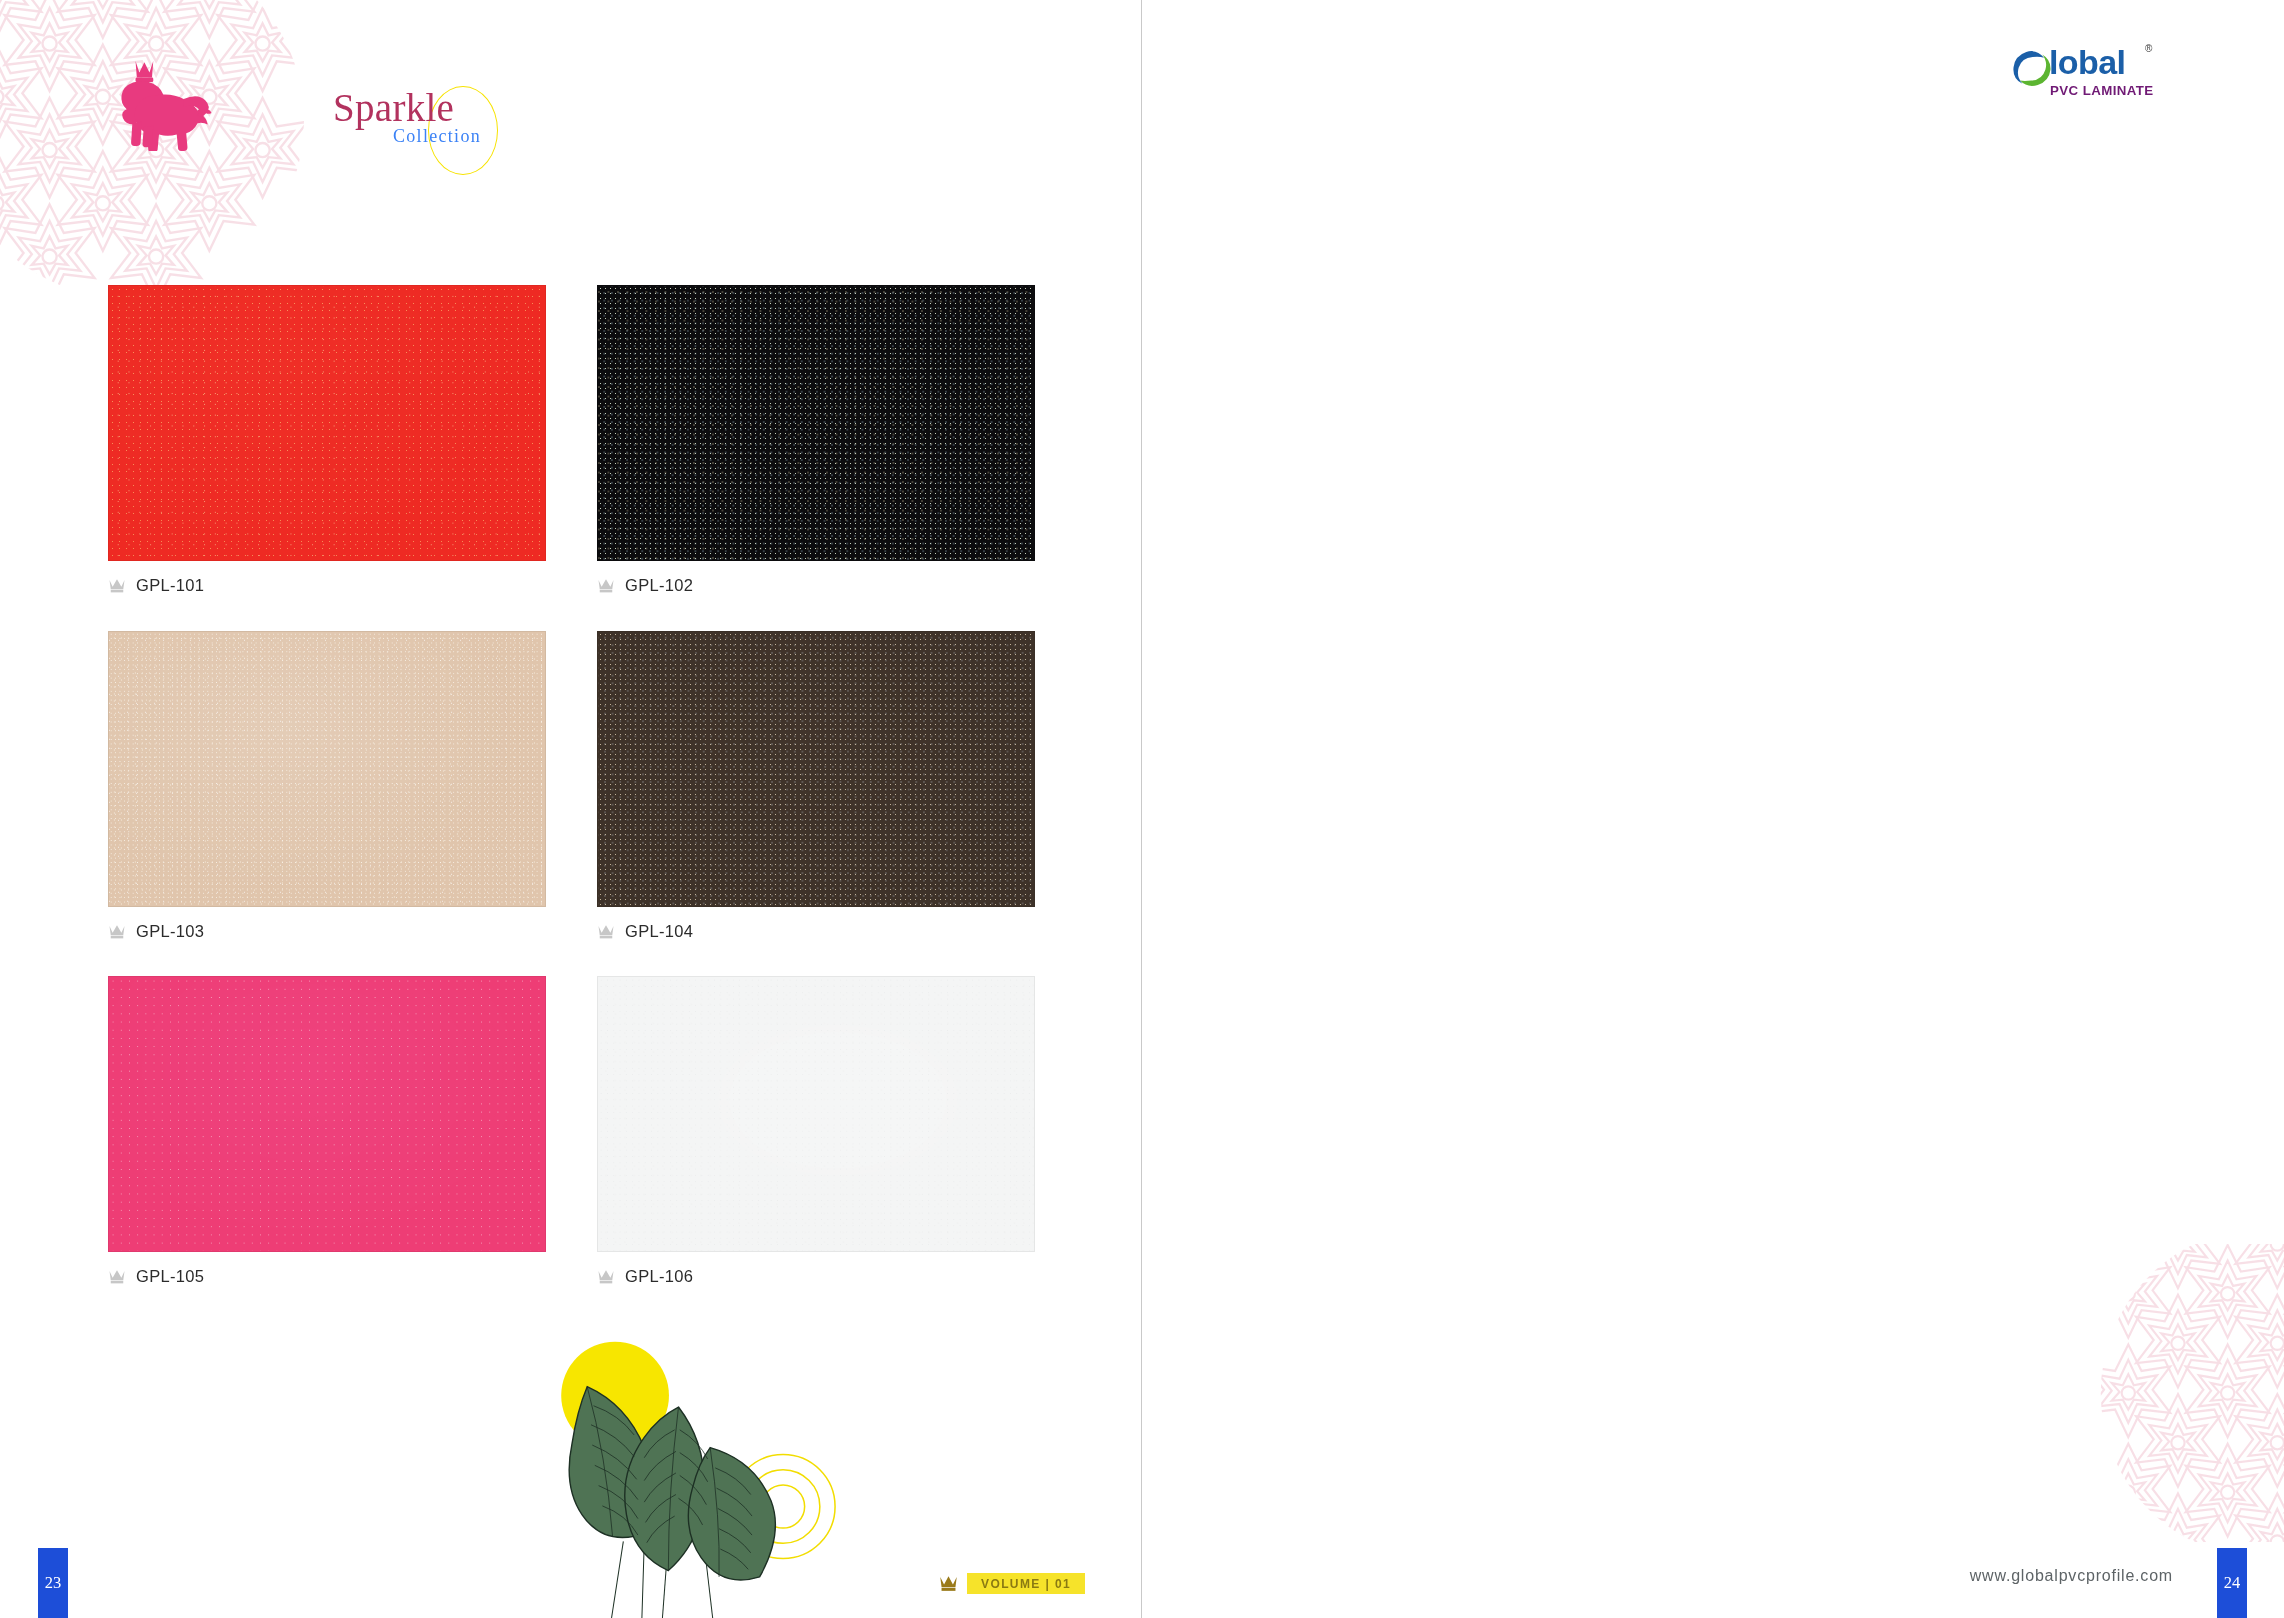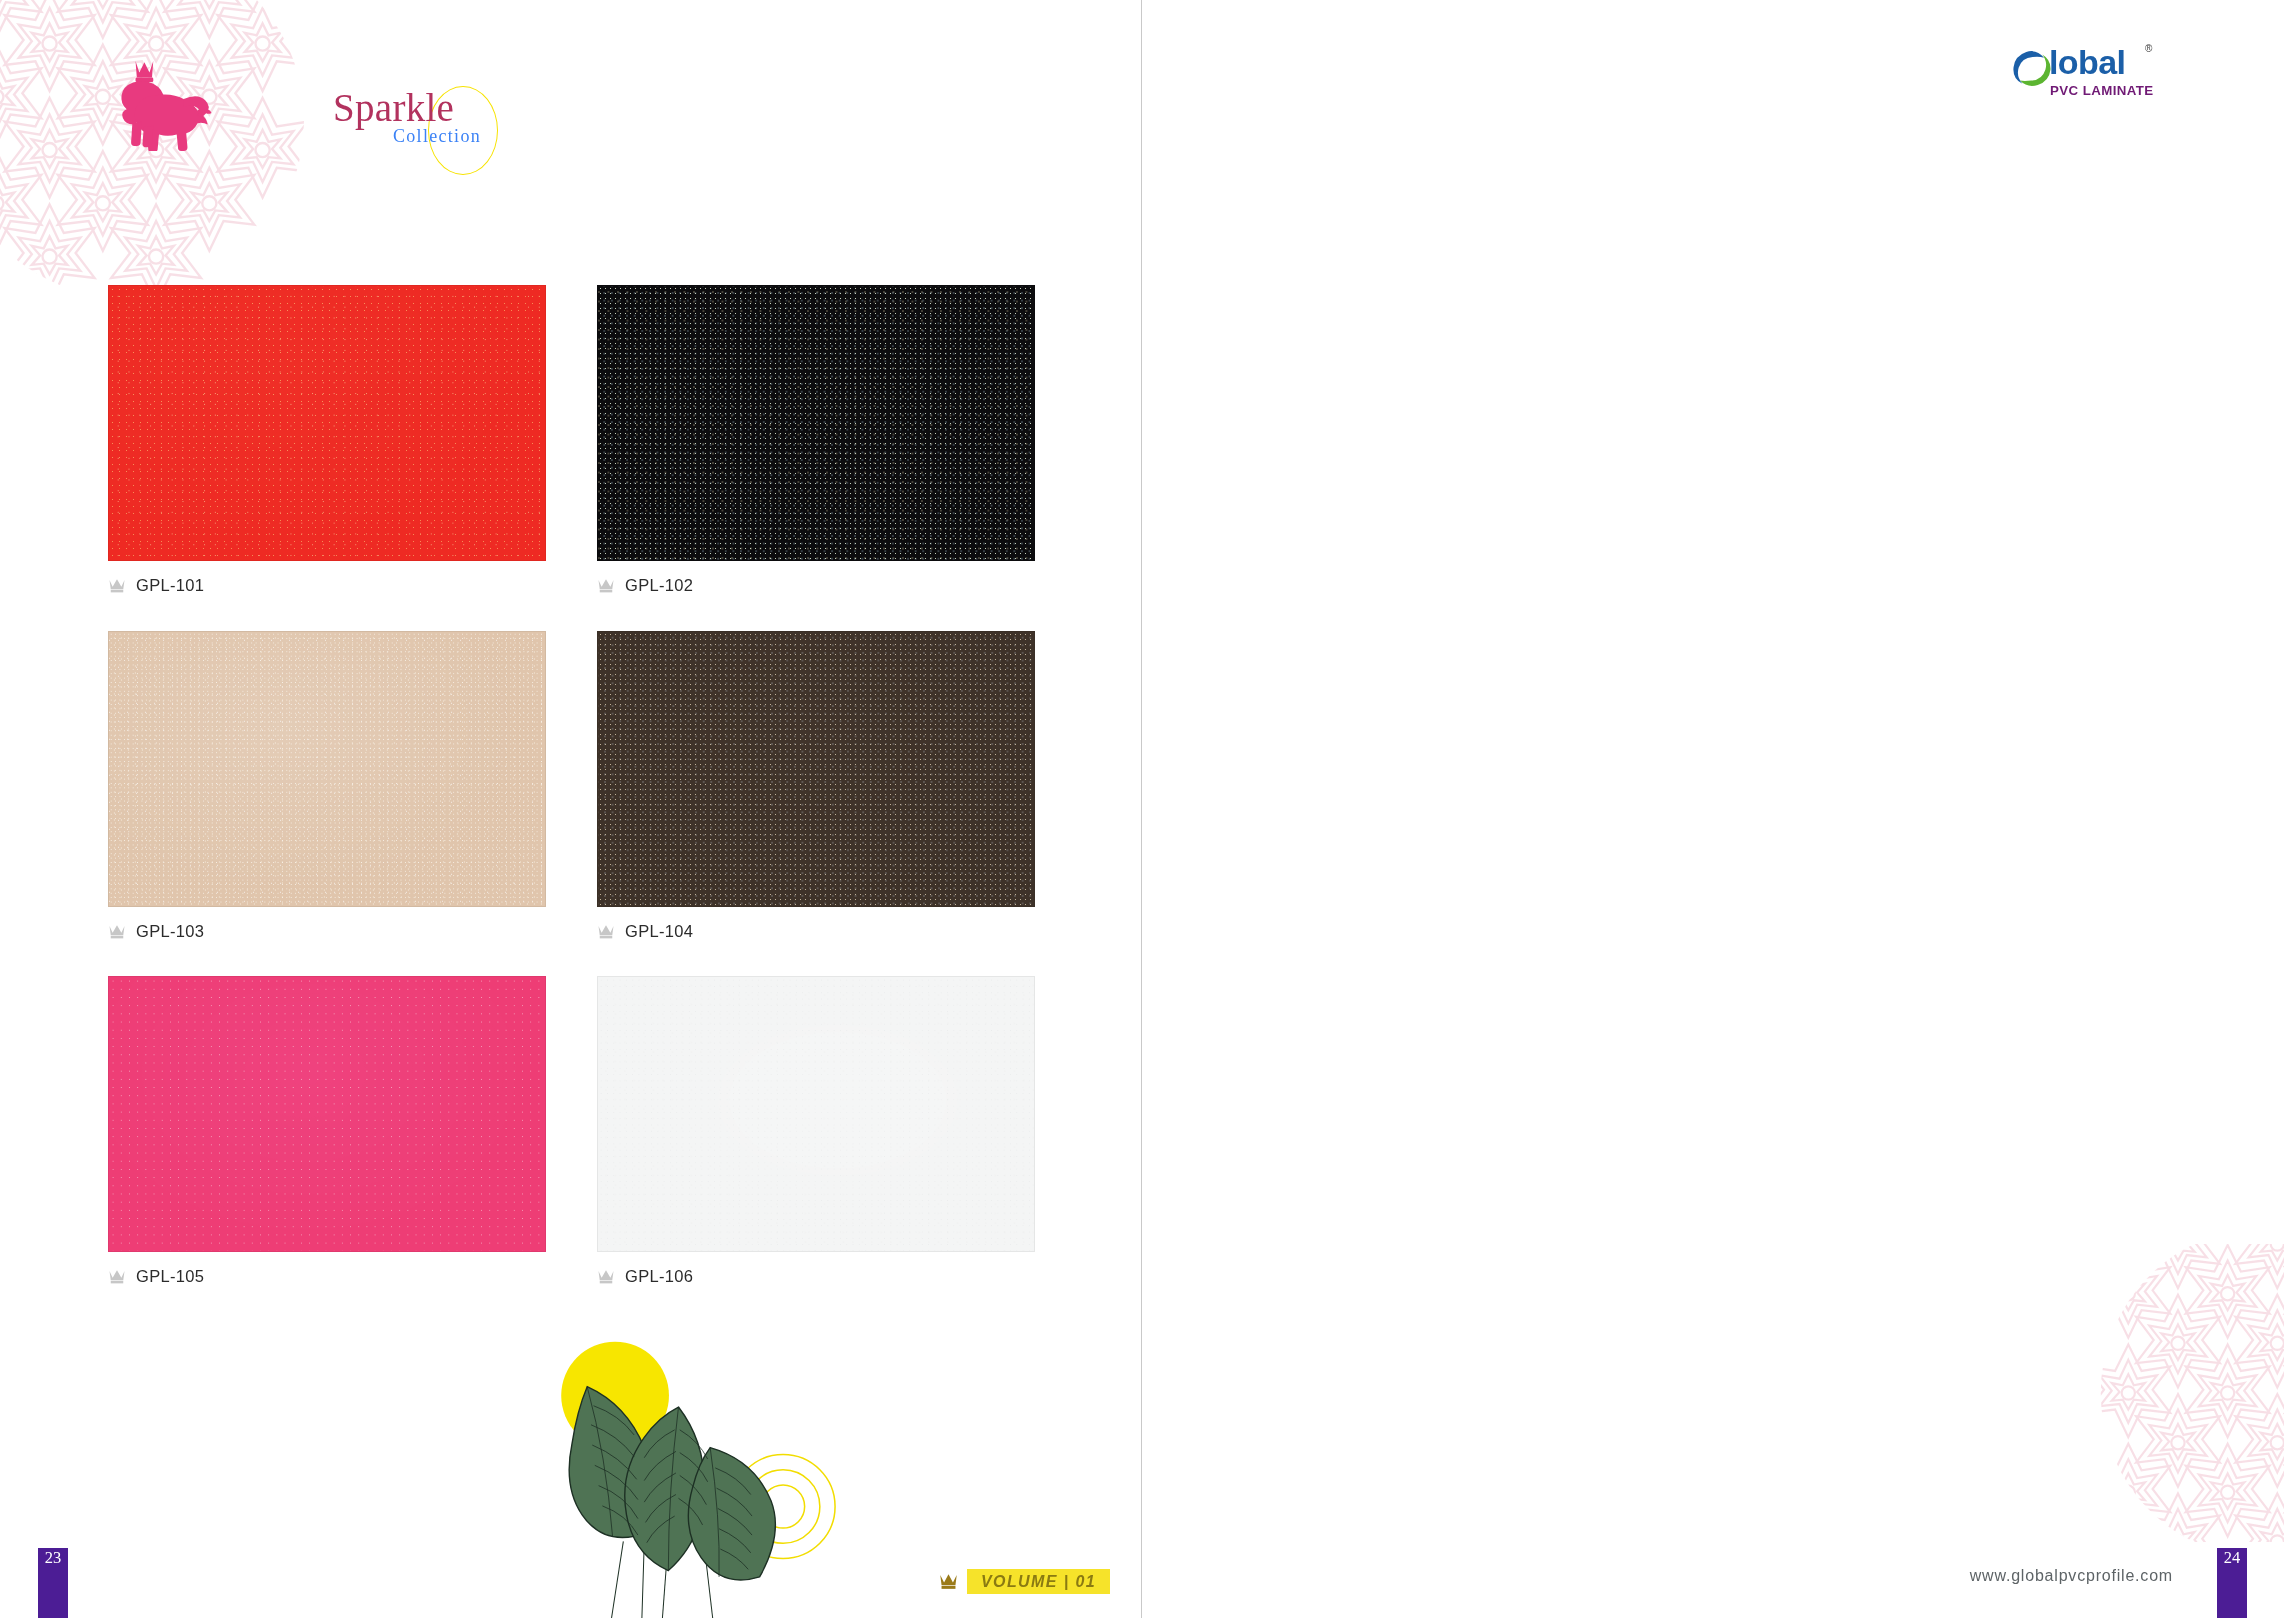--- a/index.html
+++ b/index.html
@@ -100,36 +100,36 @@
     font-size:16.5px; color:#2b2b2b; letter-spacing:0.3px;
     font-family:"Liberation Sans", sans-serif;
   }
 
   
   .botanical { position:absolute; left:520px; bottom:-6.3px; width:355px; height:330px; }
 
   
   .page-tab {
     position:absolute; bottom:0; width:30px; height:70px;
-    background:#4c1d95; color:#fff;
-    display:flex; align-items:flex-start; justify-content:center;
+    background:#1d4ed8; color:#fff;
+    display:flex; align-items:center; justify-content:center;
     font-family:"Liberation Serif", serif; font-size:16.5px;
   }
   .page-tab-left  { left:38px; }
   .page-tab-right { right:37px; }
 
   .volume-badge {
     position:absolute; left:939px; bottom:24px;
     display:flex; align-items:center; gap:9px;
   }
   .volume-crown { width:19px; height:16.5px; }
   .volume-pill {
     background:#f6e32a; color:#8a7a12;
-    font-size:16px; font-weight:bold; letter-spacing:1.4px;
-    padding:5px 14px 4.4px; line-height:1;font-style:italic;
+    font-size:12px; font-weight:bold; letter-spacing:1.4px;
+    padding:5px 14px 4.4px; line-height:1;
   }
 
   .website-url {
     position:absolute; right:111px; bottom:33px;
     font-size:16px; color:#5d6366; letter-spacing:0.8px;
     font-family:Liberation Sans, sans-serif;
   }
 </style>
 </head>
 <body>

